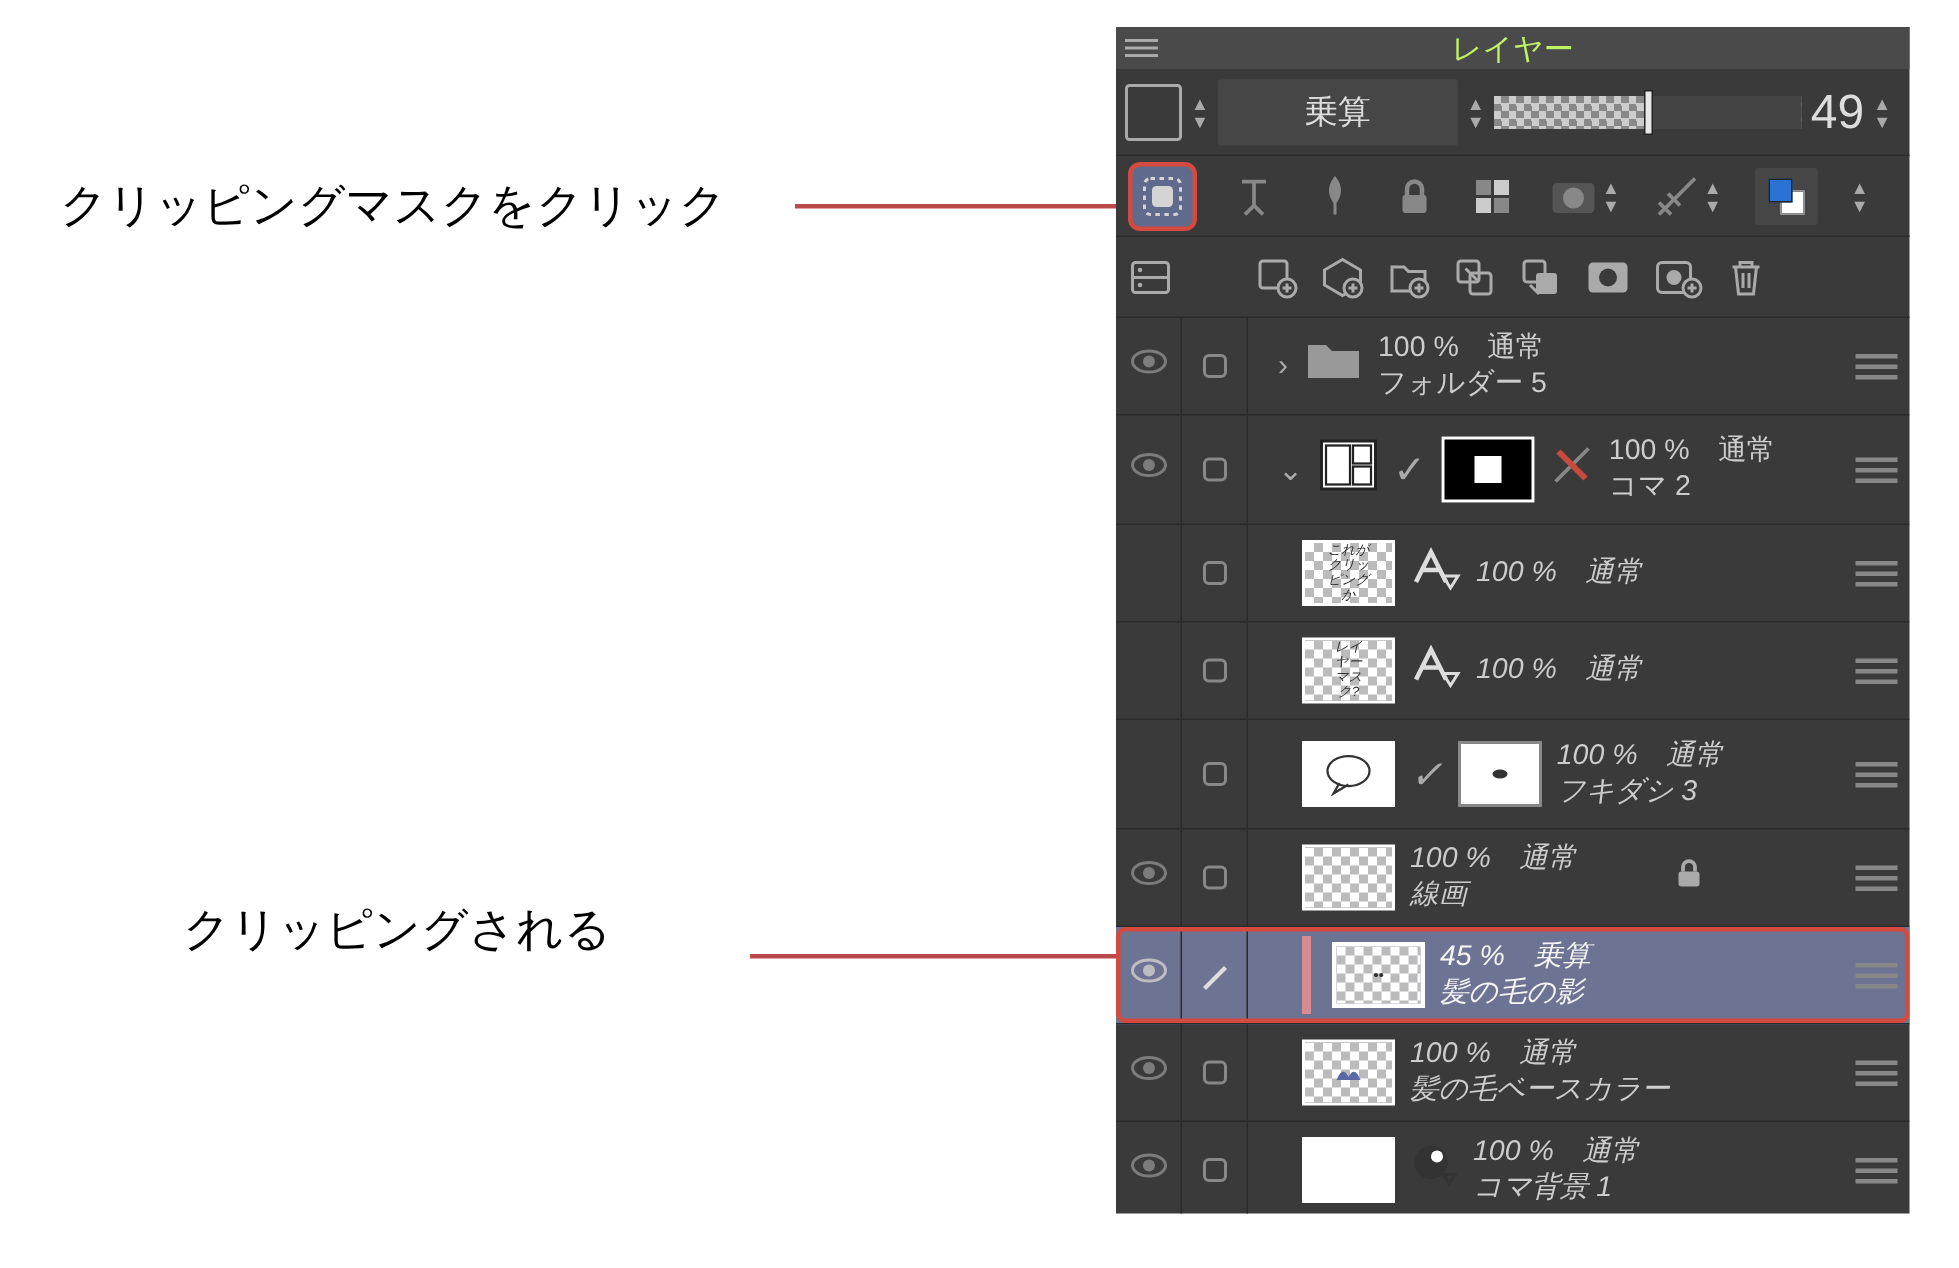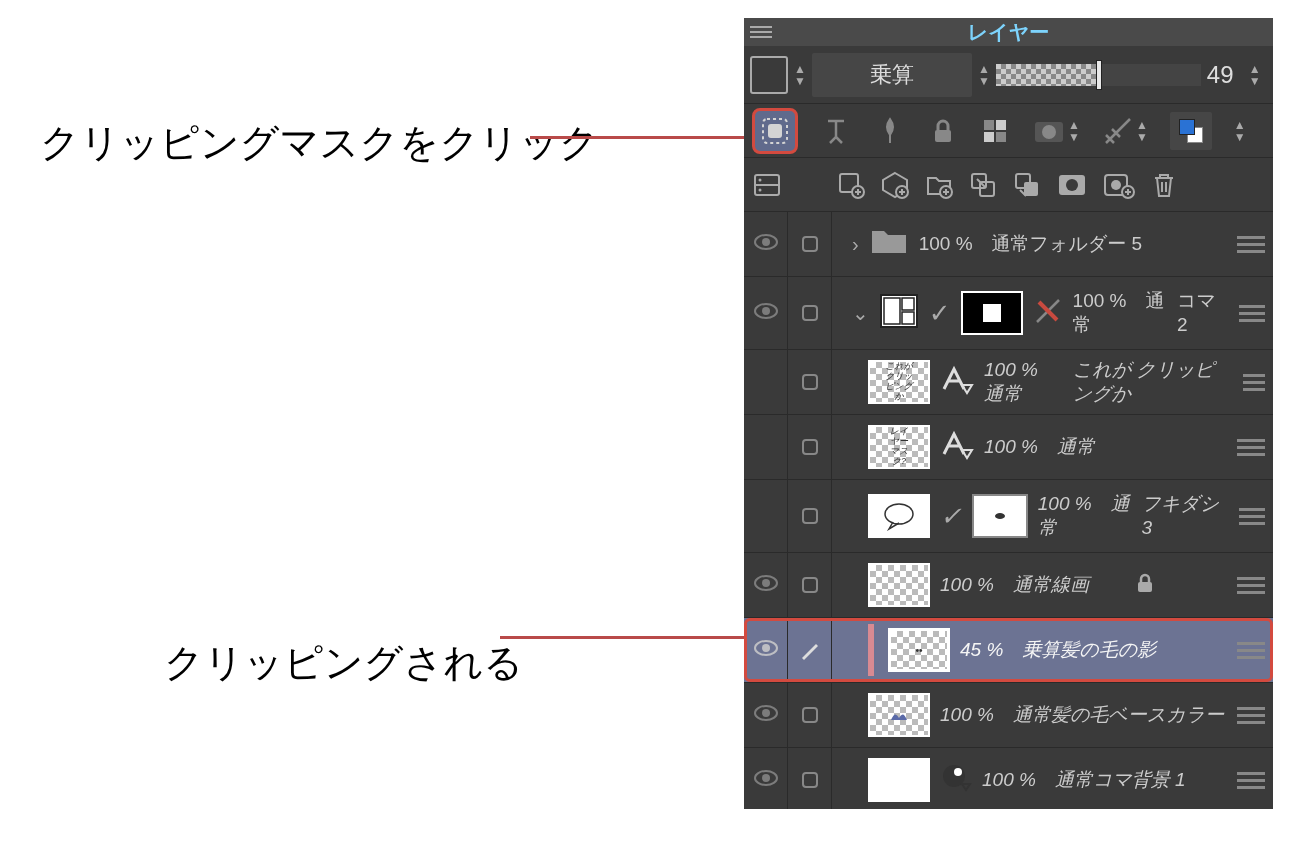--- a/index.html
+++ b/index.html
@@ -5,21 +5,21 @@
   * { box-sizing: border-box; margin: 0; padding: 0; }
   body {
     width: 1306px;
     height: 845px;
     background: #fff;
     font-family: "Hiragino Kaku Gothic ProN", "Meiryo", sans-serif;
     position: relative;
   }
   .annotation {
     position: absolute;
-    font-size: 39px;
+    font-size: 31px;
     color: #000;
     white-space: nowrap;
   }
   .anno-line {
     position: absolute;
     height: 3px;
     background: #b94a49;
   }
   .panel {
     position: absolute;
@@ -49,22 +49,21 @@
   }
   .title-bar .burger span {
     height: 2px;
     background: #aaa;
   }
   .title-bar .title {
     position: absolute;
     left: 50%;
     transform: translateX(-50%);
     font-size: 20px;
-    color: #7dd3fc;
-    font-weight: bold;
+    color: #bef264;
   }
   .header-row {
     display: flex;
     align-items: center;
     height: 58px;
     padding: 4px 6px;
     gap: 6px;
     border-bottom: 1px solid #2a2a2a;
   }
   .palette-sq {
@@ -107,23 +106,24 @@
   }
   .opacity-bar .handle {
     position: absolute;
     width: 6px;
     height: 30px;
     top: -4px;
     background: #e8e8e8;
     border: 1px solid #222;
   }
   .opacity-val {
-    font-size: 24px;
+    font-size: 32px;
     color: #ddd;
     min-width: 36px;
+    text-align: right;
   }
   .tool-row {
     display: flex;
     align-items: center;
     height: 54px;
     padding: 0 8px;
     gap: 22px;
     border-bottom: 1px solid #2a2a2a;
   }
   .tool-row svg { display: block; }
@@ -185,21 +185,21 @@
   }
   .thumb.white { background: #fff; }
   .thumb.black { background: #000; display:flex;align-items:center;justify-content:center; }
   .thumb.black .sq { width:18px;height:18px;background:#fff; }
   .mask-thumb {
     width: 56px; height: 44px; background:#fff; border:2px solid #888;
     display:flex;align-items:center;justify-content:center;
     flex-shrink:0;
   }
   .check { font-size: 26px; color: #aaa; }
-  .txt { display:flex; flex-direction:row; line-height:1.25; font-size:19px; color:#ccc; }
+  .txt { display:flex; flex-direction:column; line-height:1.25; font-size:19px; color:#ccc; }
   .hamb {
     width: 28px; display:flex; flex-direction:column; gap:4px; margin-left:auto; margin-right:4px;
   }
   .hamb span { height:3px; background:#888; }
   .selected {
     background: #6c7393;
   }
   .selected .txt { color:#f5f5f5; }
   .sel-outline {
     position: absolute;
@@ -224,21 +224,21 @@
   .color-swatch .inner .b{position:absolute;right:0;bottom:0;width:16px;height:16px;background:#fff;border:1px solid #888;}
   .color-swatch .inner .f{position:absolute;left:0;top:0;width:16px;height:16px;background:#2a72d4;border:1px solid #222;}
   .folder-icon svg{fill:#aaa;}
 </style>
 </head>
 <body>
 
 <div class="annotation" style="left:40px; top:116px;">クリッピングマスクをクリック</div>
 <div class="anno-line" style="left:530px; top:136px; width:250px;"></div>
 
-<div class="annotation" style="left:122px; top:636px;margin-left:42px;">クリッピングされる</div>
+<div class="annotation" style="left:122px; top:599px;">クリッピングされる</div>
 <div class="anno-line" style="left:500px; top:636px; width:360px;"></div>
 
 <div class="panel">
   <div class="title-bar">
     <div class="burger">
         <span></span>
         <span></span>
         <span></span>
       </div>
     <div class="title">レイヤー</div>
@@ -448,21 +448,20 @@
           </svg>
         </div>
       <div class="content indent2">
         <div class="thumb">これが<br>クリッ<br>ピング<br>か</div>
         <span><svg width="34" height="34" viewBox="0 0 34 34">
               <path d="M4 26 L14 6 L24 26 M8 18 H20" fill="none" stroke="#ddd" stroke-width="3"></path>
               <path d="M22 22 L32 22 L27 30 Z" fill="none" stroke="#ddd" stroke-width="2"></path>
             </svg></span>
         <div class="txt">
             <span><span>100 %</span>　<span>通常</span></span>
-            <span>これが クリッピングか</span>
           </div>
         <div class="hamb">
             <span></span>
             <span></span>
             <span></span>
           </div>
       </div>
     </div>
 
     <div class="layer">

